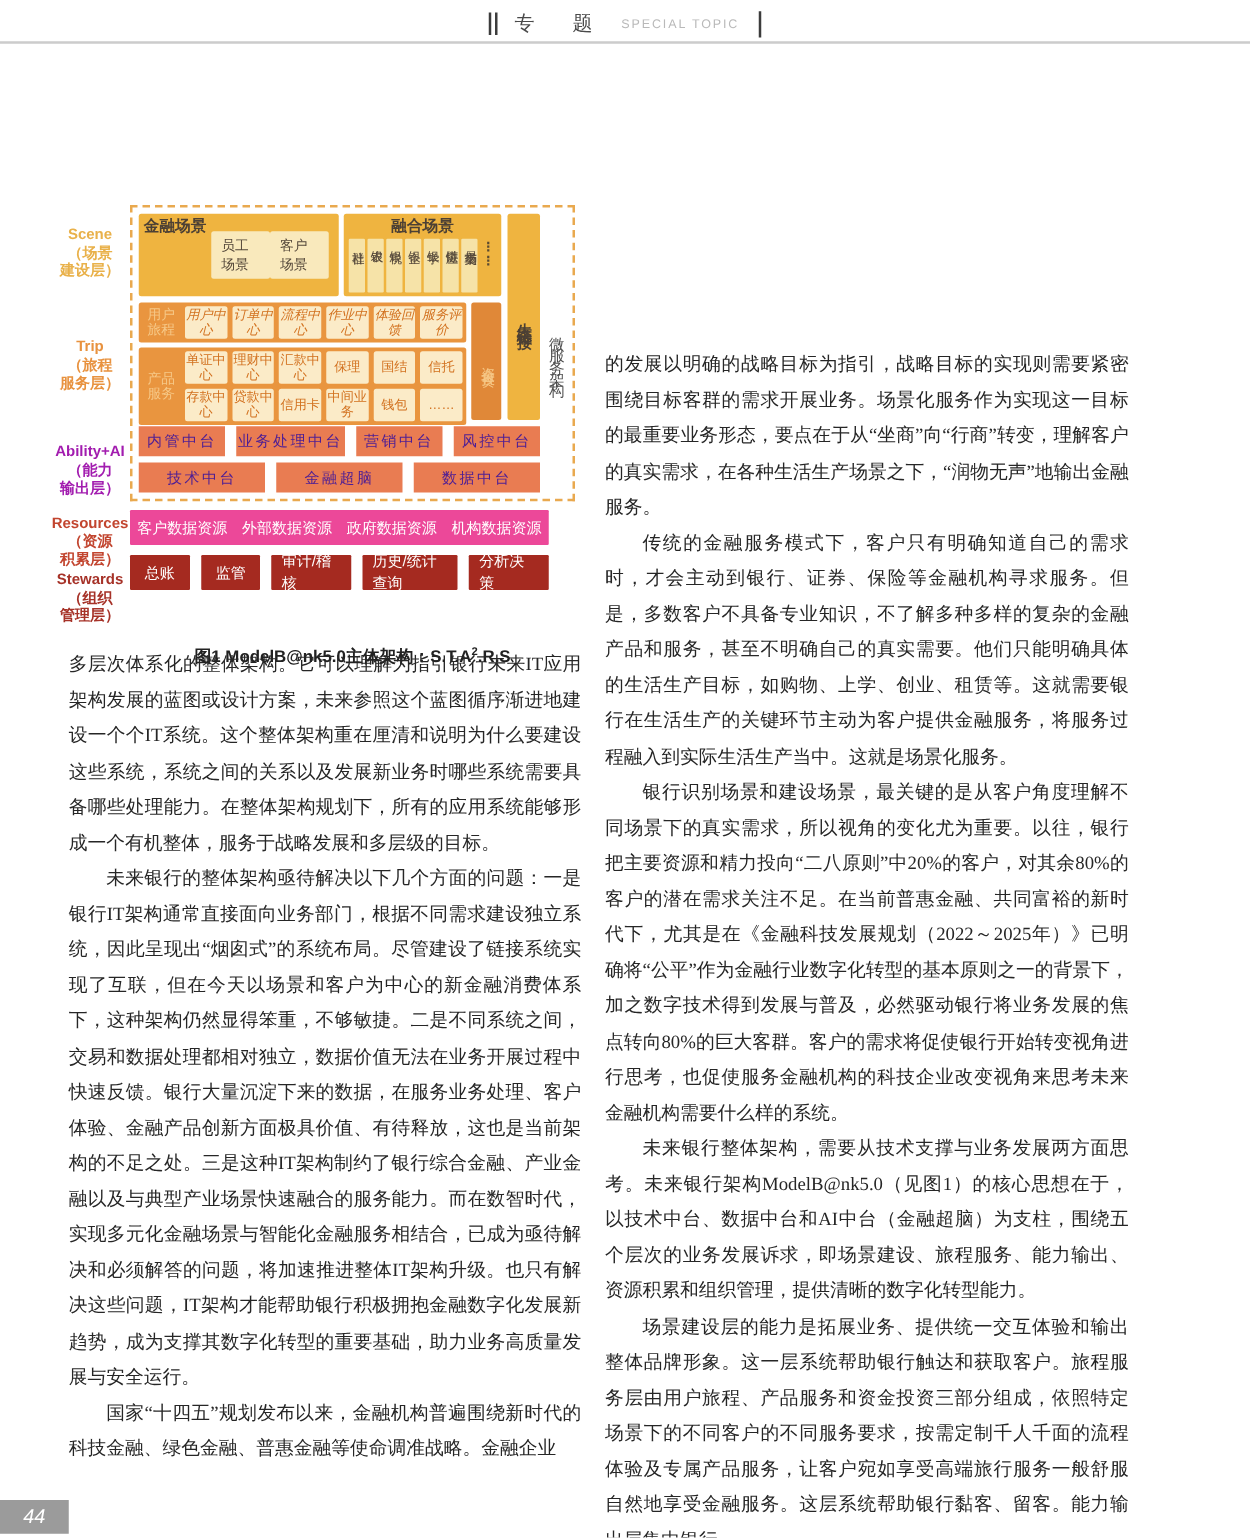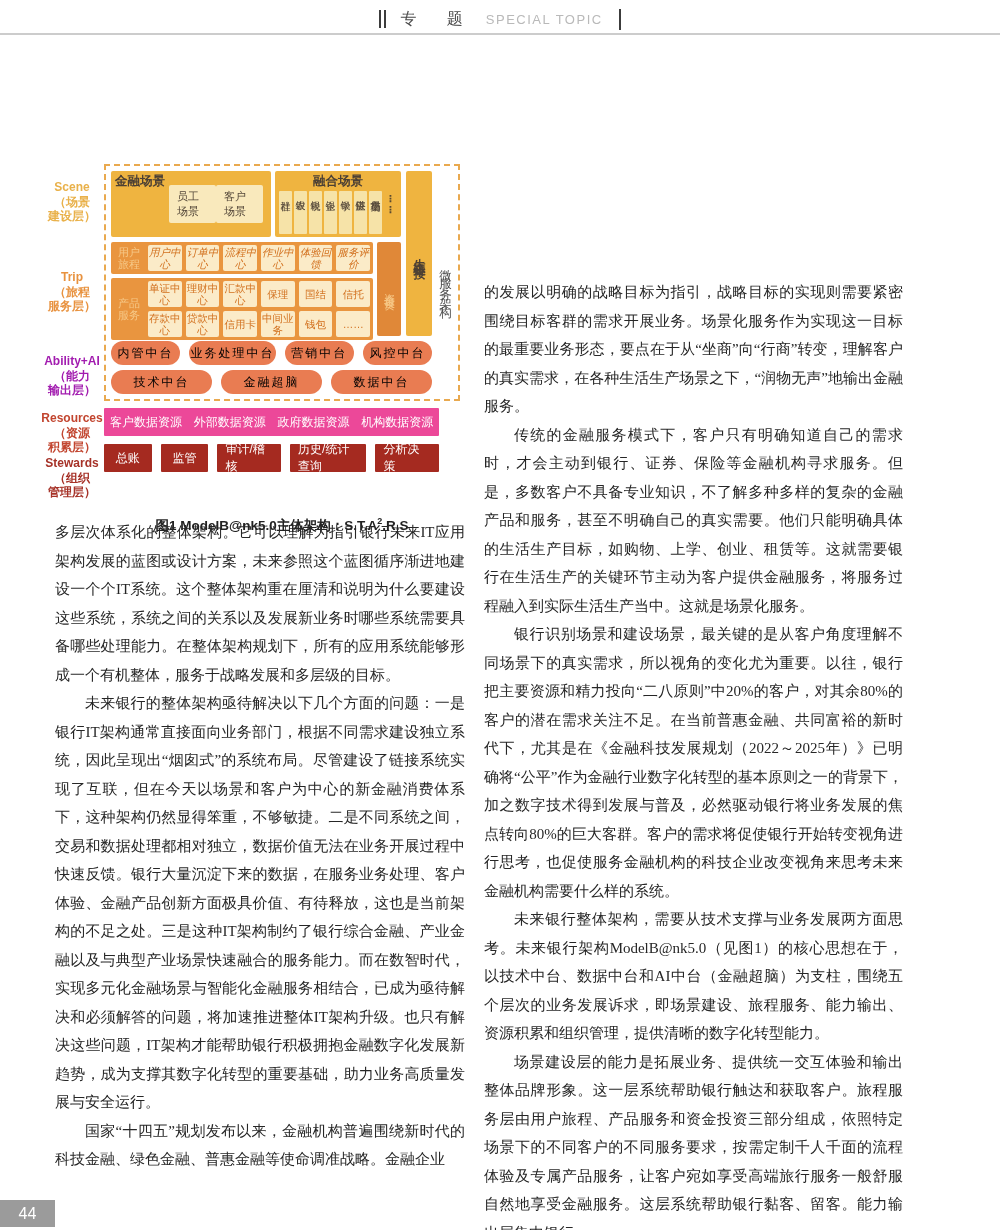--- a/index.html
+++ b/index.html
@@ -7,21 +7,21 @@
        font-family:"Liberation Serif","DejaVu Serif",serif;color:#2d2d2d;overflow:hidden;}
 
   
   .page-header{position:absolute;top:6px;left:0;width:100%;height:26px;
        display:flex;align-items:center;justify-content:center;gap:10px;
        font-family:"Liberation Sans","DejaVu Sans",sans-serif;}
   .dbar-group{display:flex;gap:3px;align-items:center;}
   .bar{display:inline-block;width:2px;height:18px;background:#3c3c3c;}
   .bar.tall{height:21px;}
   .hdr-cn{font-size:16px;color:#4a4a4a;letter-spacing:13px;margin-left:4px;}
-  .hdr-en{font-size:13px;color:#b9b9b9;letter-spacing:1.5px;margin-right:6px;}
+  .hdr-en{font-size:10px;color:#b9b9b9;letter-spacing:1.5px;margin-right:6px;}
   .top-rule{position:absolute;top:33px;left:0;width:100%;height:2px;background:#cccccc;}
 
   
   .figure{position:absolute;top:164px;left:40px;width:420px;
           font-family:"Liberation Sans","DejaVu Sans",sans-serif;}
   .fig-flex{display:flex;}
   .fig-labels{width:64px;flex:0 0 64px;display:flex;flex-direction:column;
               text-align:center;font-size:12px;line-height:14.5px;font-weight:bold;}
   .side-label{display:flex;flex-direction:column;justify-content:center;}
   .sl-scene{height:76px;color:#E9B14A;}
@@ -59,21 +59,21 @@
       writing-mode:vertical-rl;text-orientation:upright;display:flex;align-items:center;justify-content:center;letter-spacing:2px;}
 
   .eco-bar{grid-column:2;grid-row:1/3;background:#EFB440;border-radius:2px;color:#4c4034;
       font-size:12px;font-weight:bold;writing-mode:vertical-rl;text-orientation:upright;
       display:flex;align-items:center;justify-content:center;letter-spacing:3px;}
   .micro-label{grid-column:3;grid-row:1/4;color:#4f4f4f;font-size:12.5px;writing-mode:vertical-rl;
       text-orientation:upright;display:flex;align-items:center;justify-content:center;letter-spacing:9px;}
 
   .ability-rows{grid-column:1/3;grid-row:3;display:flex;flex-direction:column;gap:5px;}
   .ab-row{display:flex;gap:9px;}
-  .ab-block{background:#E97C52;color:#000000;font-size:12px;flex:1;height:24px;border-radius:12px;
+  .ab-block{background:#E97C52;color:#4c1d95;font-size:12px;flex:1;height:24px;border-radius:0;
             display:flex;align-items:center;justify-content:center;letter-spacing:2px;text-align:center;}
 
   .resources-bar{margin-top:7px;width:calc(100% - 21px);background:#ec4899;color:#fff;height:28px;
       display:flex;align-items:center;justify-content:space-around;font-size:12px;border-radius:1px;}
   .stewards-row{margin-top:8px;width:calc(100% - 21px);display:flex;gap:9px;height:28px;}
   .stw-box{background:#A52A20;color:#fff;font-size:12px;display:flex;align-items:center;
            justify-content:center;border-radius:1px;padding:0 8px;}
   .stw-1{flex:1.0;}.stw-2{flex:1.0;}.stw-3{flex:1.5;}.stw-4{flex:1.9;}.stw-5{flex:1.5;}
 
   .fig-caption{margin-top:16px;margin-left:64px;text-align:center;font-size:13.5px;font-weight:bold;color:#222;}
@@ -84,21 +84,21 @@
   .col p{margin:0;}
   .col p.ind{text-indent:2em;}
   .left-col{left:55px;top:518px;width:410px;}
   .right-col{left:484px;top:278px;width:419px;}
   .sec-heading{font-size:18px;font-weight:bold;color:#111;margin:0;padding:26px 0 10px 27px;
                line-height:26px;letter-spacing:2px;}
 
   
   .page-num{position:absolute;left:0;top:1200px;width:55px;height:27px;background:#9b9b9b;
       color:#fff;display:flex;align-items:center;justify-content:center;
-      font-family:"Liberation Sans","DejaVu Sans",sans-serif;font-size:16px;}
+      font-family:"Liberation Sans","DejaVu Sans",sans-serif;font-size:16px;font-style:italic;}
 </style>
 </head>
 <body>
 
 <div class="page-header">
   <span class="dbar-group">
       <span class="bar"></span>
       <span class="bar"></span>
     </span>
   <span class="hdr-cn">专 题</span>

